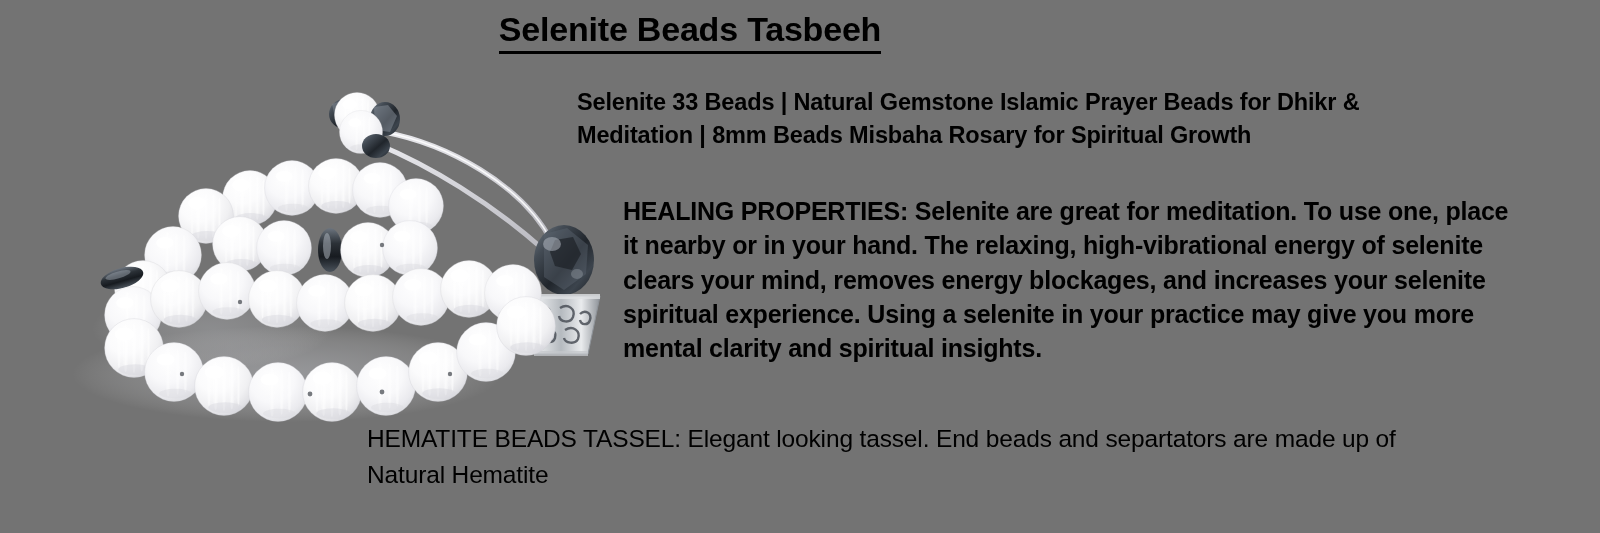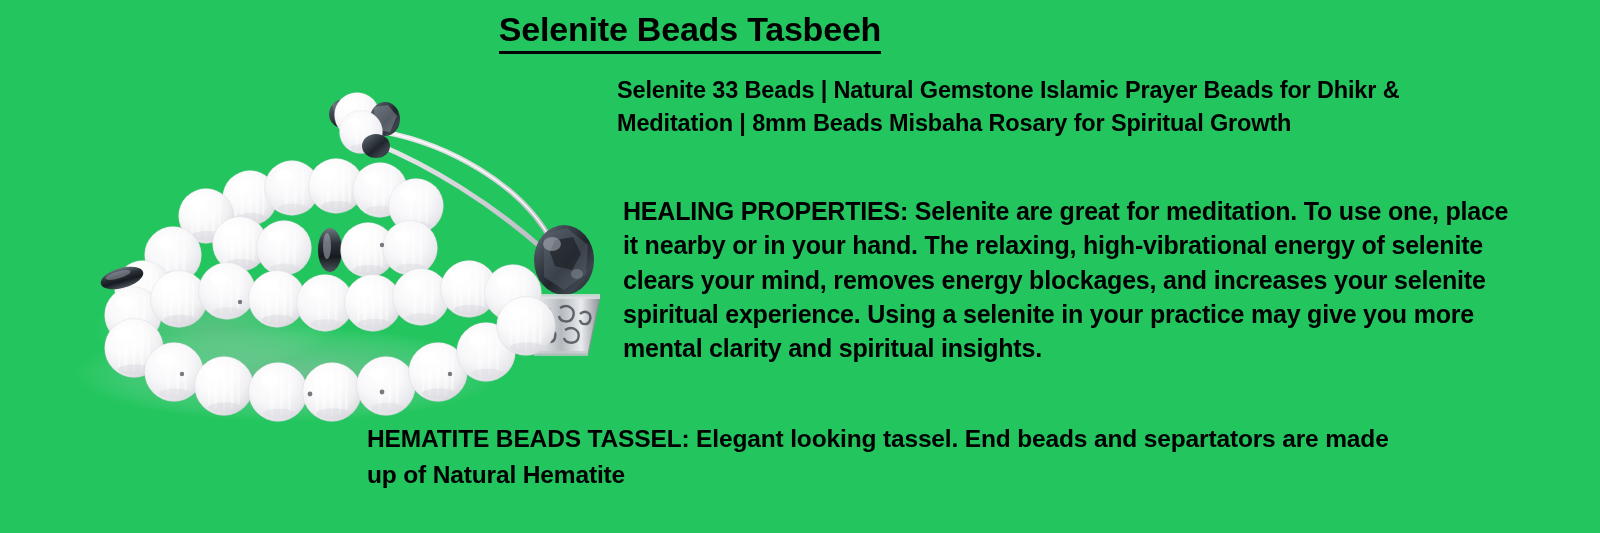--- a/index.html
+++ b/index.html
@@ -8,21 +8,21 @@
     background: #ffffff;
   }
   body {
     font-family: "Liberation Sans", sans-serif;
     color: #000000;
   }
   #page {
     position: relative;
     width: 1600px;
     height: 533px;
-    background: #22c55e;
+    background: #737373;
     overflow: hidden;
   }
 
   
   #title {
     position: absolute;
     left: 0;
     top: 10px;
     width: 1380px;
     text-align: center;
@@ -35,28 +35,27 @@
   #title .tx {
     display: inline-block;
     border-bottom: 3px solid #000;
     padding-bottom: 2px;
   }
 
   
   #subtitle {
     position: absolute;
     left: 577px;
-    top: 74px;
+    top: 86px;
     width: 830px;
     font-size: 23.5px;
     font-weight: bold;
     line-height: 1.42;
     letter-spacing: -0.15px;
     color: #000;
-    margin-left: 40px;
   }
 
   
   #healing {
     position: absolute;
     left: 623px;
     top: 194px;
     width: 905px;
     font-size: 25px;
     font-weight: bold;
@@ -65,21 +64,21 @@
     color: #000;
   }
 
   
   #hematite {
     position: absolute;
     left: 367px;
     top: 421px;
     width: 1030px;
     font-size: 24.5px;
-    font-weight: bold;
+    font-weight: normal;
     line-height: 1.45;
     letter-spacing: -0.15px;
     color: #000;
   }
 
   
   #product-image {
     position: absolute;
     left: 52px;
     top: 74px;

